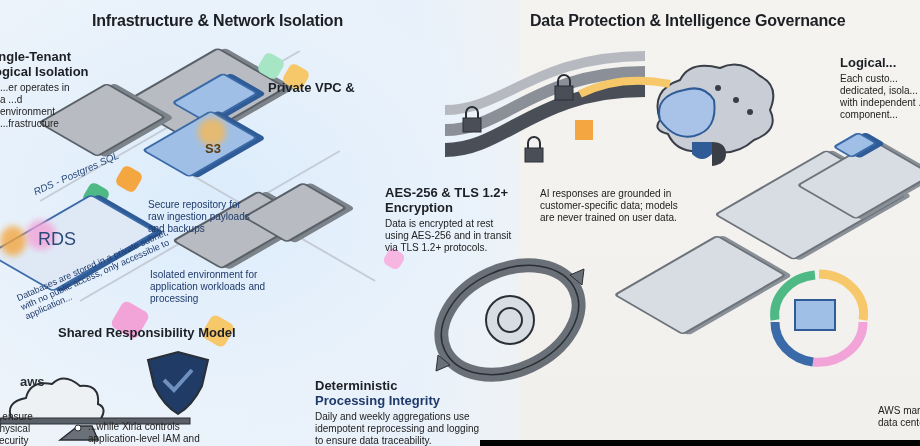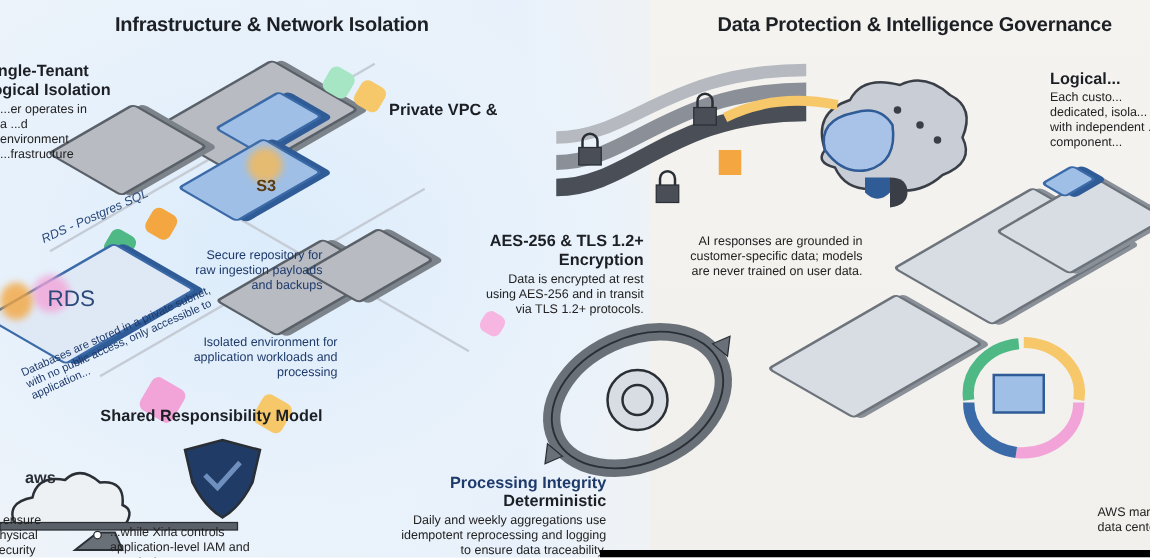--- a/index.html
+++ b/index.html
@@ -15,21 +15,21 @@
       background: radial-gradient(ellipse at 40% 45%, #dcecfb 0%, #e9f2fb 55%, rgba(238,243,249,0) 80%);
     }
     .right-panel {
       position: absolute; left: 520px; top: 0; width: 400px; height: 446px;
       background: linear-gradient(180deg, #f4f3f0 0%, #f1f0ed 100%);
     }
     .section-title {
       position: absolute; font-weight: bold; font-size: 16px; color: #1c1f24;
       letter-spacing: -0.2px; white-space: nowrap;
     }
-    .callout { position: absolute; text-align: right; }
+    .callout { position: absolute; text-align: left; }
     .callout .h { font-weight: bold; font-size: 13px; color: #1c1f24; line-height: 15px; }
     .callout .p { font-size: 10px; line-height: 12px; color: #1e3a6b; margin-top: 3px; }
     .callout.left { text-align: left; }
     .callout.right { text-align: right; }
 
     
     .iso {
       position: absolute;
       transform: rotate(-30deg) skewX(30deg);
       border-radius: 4px;
@@ -48,21 +48,21 @@
     .black-bar { position: absolute; left: 480px; top: 440px; width: 440px; height: 6px; background: #000; }
     svg { position: absolute; overflow: visible; }
   </style>
 </head>
 <body>
 
 <div class="left-panel"></div>
 <div class="right-panel"></div>
 
 <div class="section-title" style="left:92px; top:12px;">Infrastructure &amp; Network Isolation</div>
-<div class="section-title" style="left:530px; top:12px;margin-left:44px;">Data Protection &amp; Intelligence Governance</div>
+<div class="section-title" style="left:530px; top:12px;">Data Protection &amp; Intelligence Governance</div>
 
 <div>
 
   <div class="pathline" style="left:40px; top:200px; width:300px; transform:rotate(-30deg);"></div>
   <div class="pathline" style="left:80px; top:300px; width:300px; transform:rotate(-30deg);"></div>
   <div class="pathline" style="left:150px; top:150px; width:260px; transform:rotate(30deg);"></div>
 
   <div class="iso blk" style="left:150px; top:60px; width:110px; height:70px;"></div>
   <div class="iso blk blue" style="left:185px; top:80px; width:60px; height:36px;"></div>
   <div class="iso blk" style="left:62px; top:90px; width:80px; height:60px;"></div>
@@ -196,22 +196,22 @@
   <div class="h">AES-256 &amp; TLS 1.2+</div>
   <div class="h">Encryption</div>
   <div class="p" style="color:#222;">Data is encrypted at rest using AES-256 and in transit via TLS 1.2+ protocols.</div>
 </div>
 
 <div class="callout" style="left:540px; top:185px; width:150px;">
   <div class="p" style="color:#222;">AI responses are grounded in customer-specific data; models are never trained on user data.</div>
 </div>
 
 <div class="callout" style="left:315px; top:378px; width:170px;">
+  <div class="h">Deterministic</div>
   <div class="h" style="color:#1e3a6b;">Processing Integrity</div>
-  <div class="h">Deterministic</div>
   <div class="p" style="color:#222;">Daily and weekly aggregations use idempotent reprocessing and logging to ensure data traceability.</div>
 </div>
 
 <div class="callout right" style="left:840px; top:55px; width:110px; text-align:left;">
   <div class="h">Logical...</div>
   <div class="p" style="color:#222; width:90px;">Each custo... dedicated, isola... with independent ... component...</div>
 </div>
 
 <div class="callout left" style="left:878px; top:402px; width:70px;">
   <div class="p" style="color:#222;">AWS manages data center...</div>

